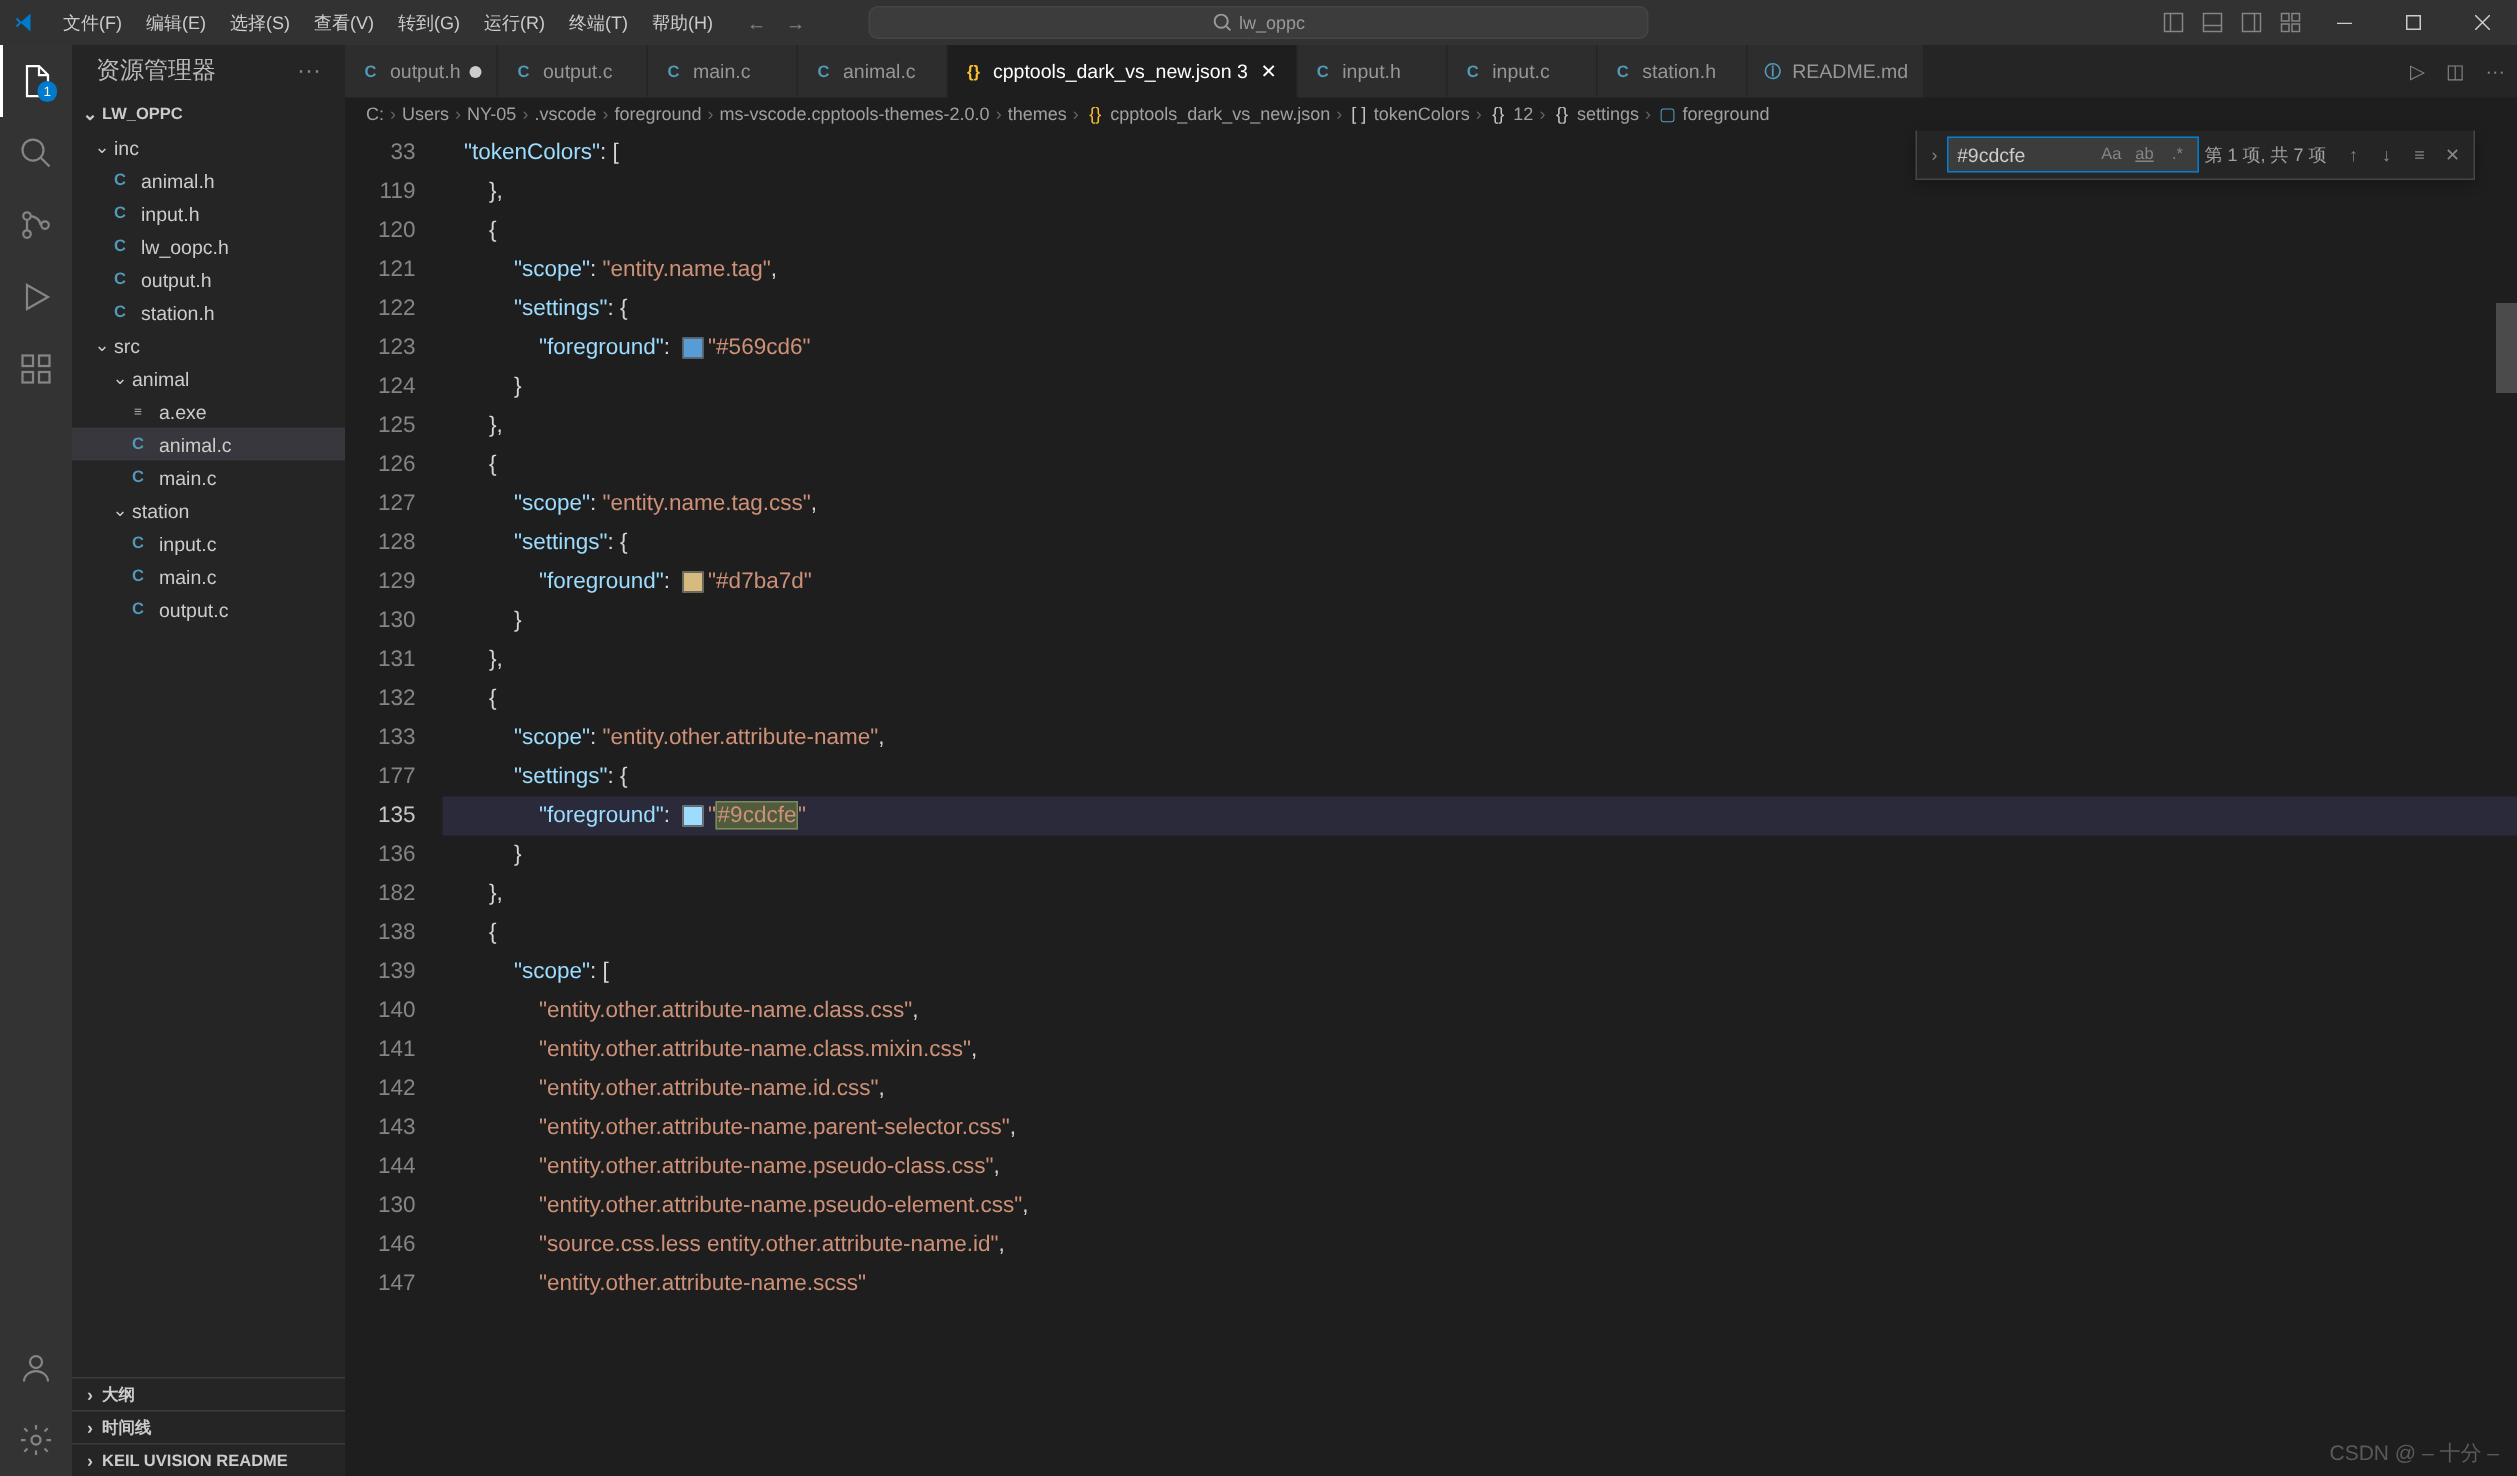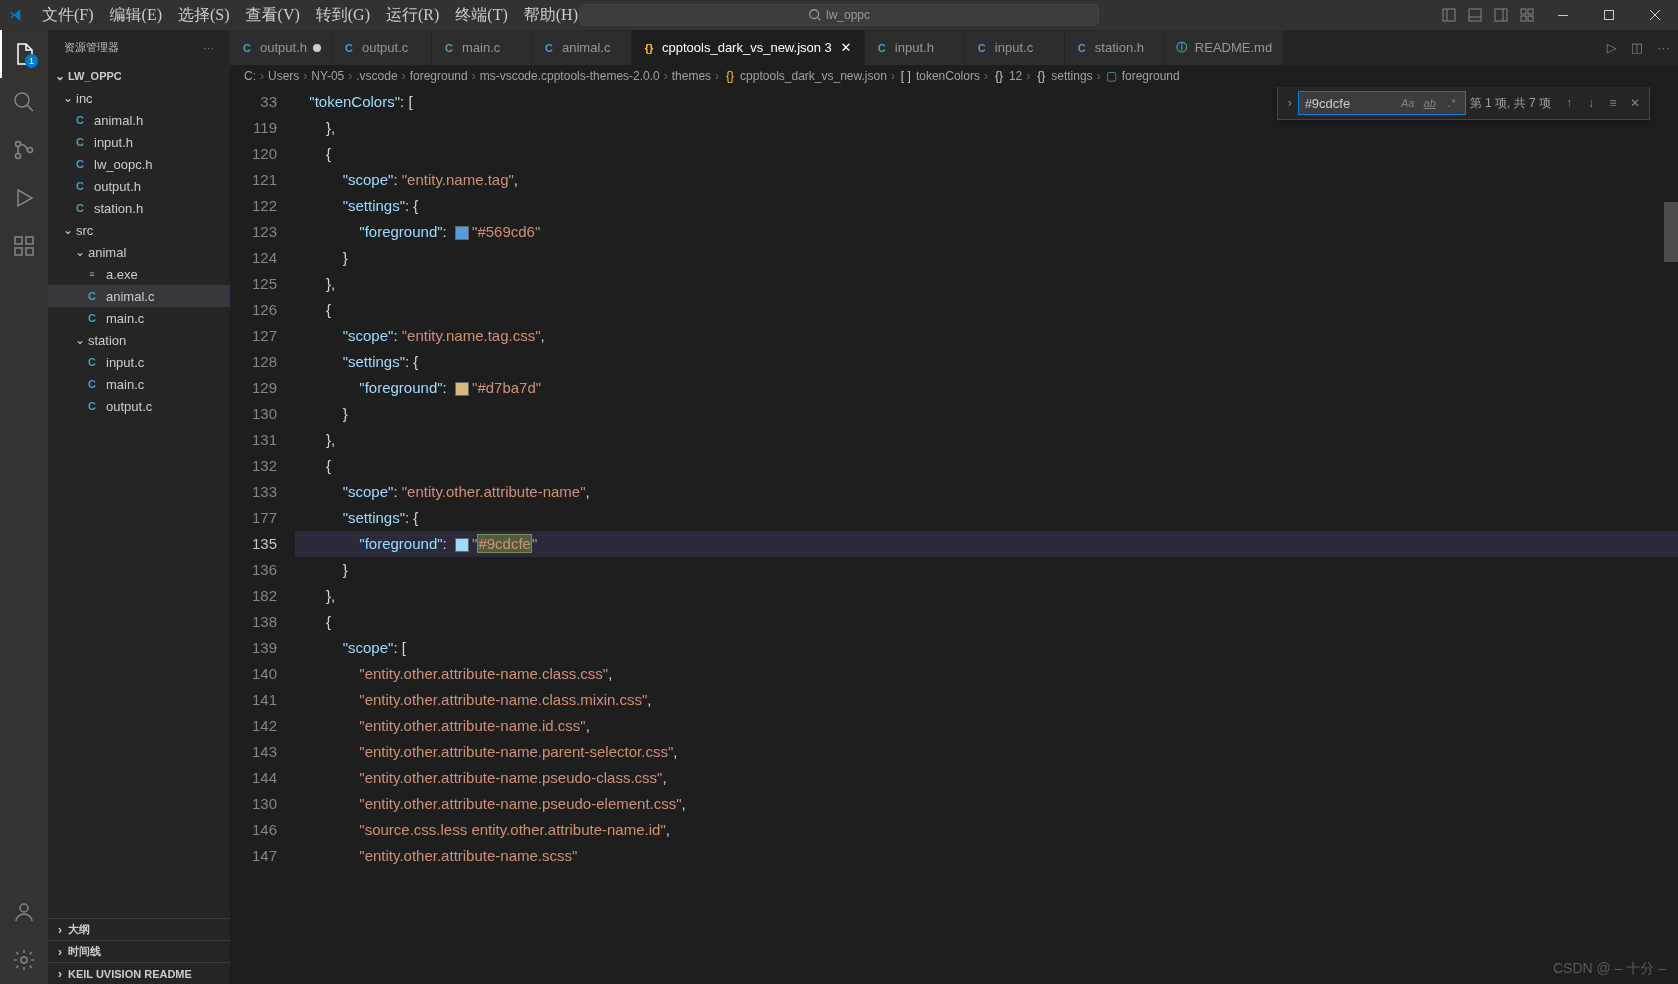--- a/index.html
+++ b/index.html
@@ -1,39 +1,39 @@
 <!DOCTYPE html>
 <html><head>
 <meta charset="utf-8">
 <style>
 * { margin: 0; padding: 0; box-sizing: border-box; font-family: "Segoe UI", sans-serif; }
 body { background: #1e1e1e; color: #cccccc; font-size: 13px; overflow: hidden; width: 1678px; height: 984px; }
 .titlebar { height: 30px; background: #323233; display: flex; align-items: center; position: relative; }
 .vscode-icon { width: 34px; display: flex; justify-content: center; align-items: center; }
 .vscode-icon svg { width: 16px; height: 16px; }
 .menubar { display: flex; height: 100%; }
-.menu-item { padding: 0 8px; display: flex; align-items: center; font-size: 16px; cursor: pointer; font-family: Liberation Serif, serif; }
+.menu-item { padding: 0 8px; display: flex; align-items: center; font-size: 12px; cursor: pointer; }
 .nav-arrows { display: flex; margin-left: 10px; gap: 4px; }
 .nav-btn { width: 22px; height: 22px; display: flex; align-items: center; justify-content: center; border-radius: 4px; color: #858585; }
 .search-center { position: absolute; left: 50%; transform: translateX(-50%); width: 520px; height: 22px; background: #3c3c3c; border: 1px solid #454545; border-radius: 6px; display: flex; align-items: center; justify-content: center; font-size: 12px; color: #999; }
 .search-center svg { margin-right: 4px; width: 14px; height: 14px; }
 .window-controls { margin-left: auto; display: flex; height: 100%; align-items: center; }
 .layout-ctrl { width: 26px; height: 30px; display: flex; align-items: center; justify-content: center; color: #858585; }
 .layout-ctrl svg { width: 16px; height: 16px; }
 .win-btn { width: 46px; height: 30px; display: flex; align-items: center; justify-content: center; color: #cccccc; }
 .main { display: flex; height: 954px; }
 .activitybar { width: 48px; background: #333333; display: flex; flex-direction: column; }
 .act-item { width: 48px; height: 48px; display: flex; align-items: center; justify-content: center; color: #858585; position: relative; }
 .act-item.active { color: #ffffff; border-left: 2px solid #ffffff; }
 .act-item.active::after { content: ''; }
 .act-item svg { width: 24px; height: 24px; }
 .act-badge { position: absolute; bottom: 10px; right: 10px; background: #007acc; color: white; font-size: 9px; border-radius: 10px; padding: 0 4px; min-width: 8px; height: 14px; line-height: 14px; text-align: center; }
 .act-bottom { margin-top: auto; }
 .sidebar { width: 182px; background: #252526; display: flex; flex-direction: column; }
-.sb-header { height: 35px; display: flex; align-items: center; padding: 0 16px; font-size: 11px; color: #bbbbbb; justify-content: space-between; }
+.sb-header { height: 35px; display: flex; align-items: center; padding: 0 16px; font-size: 16px; color: #bbbbbb; justify-content: space-between; }
 .sb-actions { display: flex; gap: 2px; color: #858585; }
 .sb-content { flex: 1; overflow-y: auto; }
 .sb-section { height: 22px; display: flex; align-items: center; padding-left: 4px; font-size: 11px; font-weight: bold; color: #cccccc; cursor: pointer; }
 .sb-section.bottom { border-top: 1px solid #3c3c3c; }
 .chevron { width: 16px; display: inline-block; text-align: center; font-size: 12px; }
 .tree-item { height: 22px; display: flex; align-items: center; font-size: 13px; color: #cccccc; cursor: pointer; }
 .tree-item.active { background: #37373d; }
 .tree-indent-0 { padding-left: 12px; }
 .tree-indent-1 { padding-left: 24px; }
 .tree-indent-2 { padding-left: 36px; }
@@ -64,21 +64,21 @@
 .code-line.highlight { background: #2a2a3a; }
 .tok-str { color: #ce9178; }
 .tok-key { color: #9cdcfe; }
 .tok-punc { color: #d4d4d4; }
 .color-swatch { display: inline-block; width: 14px; height: 14px; border: 1px solid #666; vertical-align: middle; margin-right: 3px; }
 .search-match { background: #515c3e; border: 1px solid #7c8a5a; }
 .find-widget { position: absolute; top: 0; right: 28px; background: #252526; border: 1px solid #454545; border-top: none; display: flex; align-items: center; height: 33px; padding: 0 4px; font-size: 12px; z-index: 10; box-shadow: 0 2px 8px rgba(0,0,0,0.3); }
 .find-toggle { width: 16px; color: #858585; text-align: center; }
 .find-input { background: #3c3c3c; border: 1px solid #007fd4; height: 24px; width: 168px; color: #cccccc; padding: 0 6px; font-size: 13px; outline: none; }
 .find-opts { display: flex; gap: 2px; margin-left: -68px; z-index: 2; }
-.find-opt { width: 20px; height: 32px; display: flex; align-items: center; justify-content: center; font-size: 11px; color: #858585; border-radius: 3px; font-style: italic; }
+.find-opt { width: 20px; height: 32px; display: flex; align-items: center; justify-content: center; font-size: 11px; color: #858585; border-radius: 3px; }
 .find-results { margin: 0 8px; color: #a0a0a0; white-space: nowrap; }
 .find-nav { display: flex; gap: 2px; }
 .find-btn { width: 20px; height: 20px; display: flex; align-items: center; justify-content: center; color: #858585; }
 .scrollbar-v { position: absolute; right: 0; top: 0; width: 14px; height: 100%; background: transparent; }
 .scrollbar-thumb { position: absolute; right: 0; width: 14px; background: #4b4b4b; }
 .watermark { position: absolute; bottom: 6px; right: 12px; color: #5a5a5a; font-size: 14px; }
 </style>
 </head>
 <body>
 

